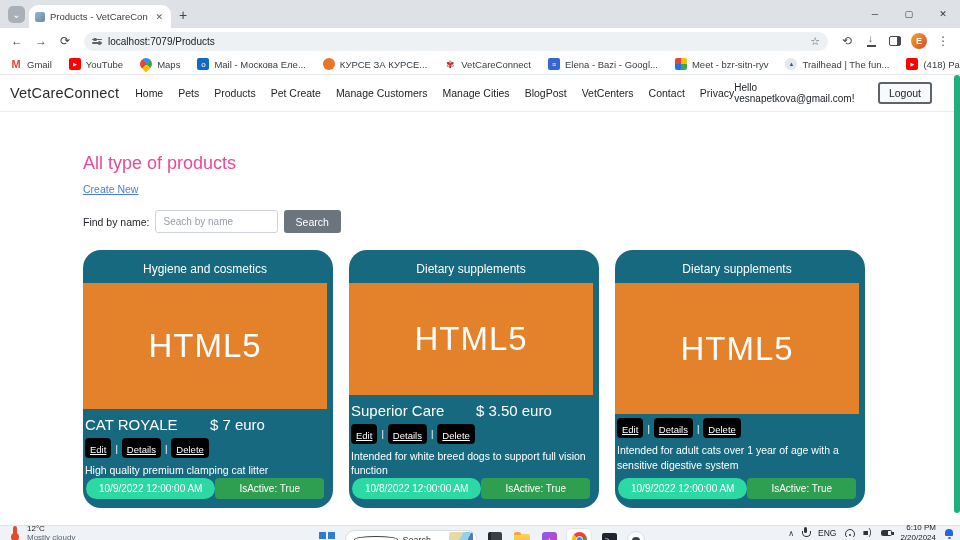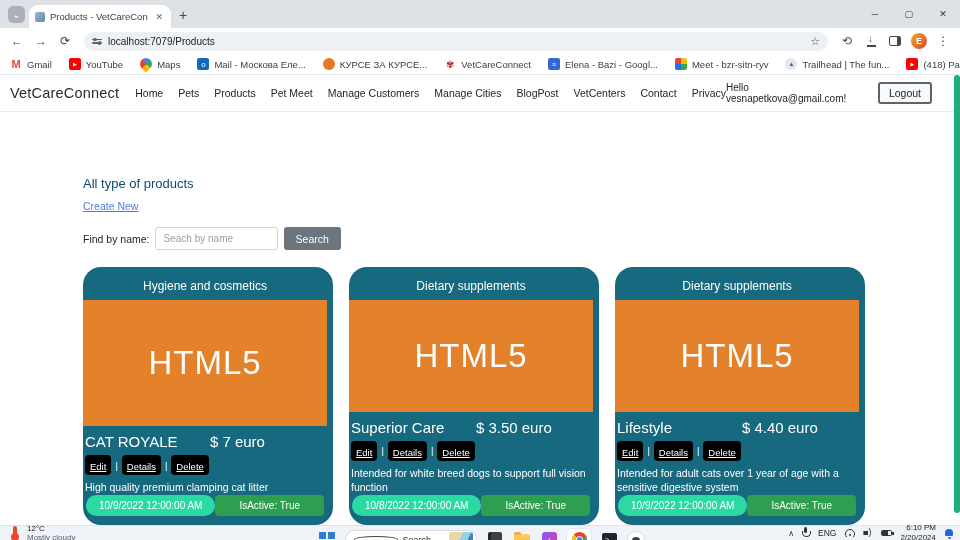--- a/index.html
+++ b/index.html
@@ -60,21 +60,21 @@
   .brand { font-size:14.5px; color:#2b2b2b; letter-spacing:0.2px; margin-right:16px; }
   .navlinks { display:flex; gap:15px; }
   .navlinks a { font-size:10.5px; color:#212529; text-decoration:none; white-space:nowrap; }
   .nav-right { margin-left:auto; display:flex; align-items:center; gap:21px; }
   .greeting { font-size:10px; color:#212529; }
   .logout { font-size:10.5px; color:#212529; background:#f8f9fa; border:2px solid #5c636a; border-radius:3px;
             padding:3px 9px; margin-right:18px; }
 
   
   .content { flex:1; background:#fff; padding:41px 0 0 83px; position:relative; }
-  .page-title { font-size:13px; font-weight:500; color:#0c4a6e;margin-top:23px; }
+  .page-title { font-size:18px; font-weight:500; color:#ec4899; }
   .create-new { display:inline-block; margin-top:9px; font-size:10.5px; color:#4d7ce0; text-decoration:underline; }
   .findrow { margin-top:13px; display:flex; align-items:center; }
   .find-label { font-size:10.5px; color:#212529; margin-right:5px; }
   .find-input { width:123px; height:23px; border:1px solid #ced4da; border-radius:3px; font-size:10px; padding:0 8px; color:#333; }
   .find-input::placeholder { color:#9aa0a6; }
   .search-btn { height:23px; margin-left:6px; background:#6c757d; color:#fff; border:none; border-radius:3px;
                 font-size:10.5px; padding:0 12px; }
 
   .cards { margin-top:17px; display:flex; gap:16px; }
   .card { width:250px; height:258px; background:#16697e; border-radius:18px; padding:6px 6px 0 0; color:#fff;
@@ -245,21 +245,21 @@
     <div class="bm-div"></div>
 
   </div>
 
   <div class="site-nav">
     <div class="brand">VetCareConnect</div>
     <div class="navlinks">
       <a href="#">Home</a>
       <a href="#">Pets</a>
       <a href="#">Products</a>
-      <a href="#">Pet Meet</a>
+      <a href="#">Pet Create</a>
       <a href="#">Manage Customers</a>
       <a href="#">Manage Cities</a>
       <a href="#">BlogPost</a>
       <a href="#">VetCenters</a>
       <a href="#">Contact</a>
       <a href="#">Privacy</a>
     </div>
     <div class="nav-right">
       <span class="greeting">Hello vesnapetkova@gmail.com!</span>
       <button class="logout">Logout</button>
@@ -321,24 +321,20 @@
           <span class="date-pill">10/8/2022 12:00:00 AM</span>
           <span class="active-pill">IsActive: True</span>
         </div>
       </div>
 
       <div class="card">
         <div class="card-cat">Dietary supplements</div>
         <div class="card-img">
             <span>HTML5</span>
           </div>
-        <div class="name-row">
-          <span class="p-name">Lifestyle</span>
-          <span class="p-price">$ 4.40 euro</span>
-        </div>
         <div class="actions">
           <span class="act-pill"><span>Edit</span></span>
             <span class="act-sep">|</span>
           <span class="act-pill"><span>Details</span></span>
             <span class="act-sep">|</span>
           <span class="act-pill"><span>Delete</span></span>
         </div>
         <div class="p-desc">Intended for adult cats over 1 year of age with a sensitive digestive system</div>
         <div class="bottom-row">
           <span class="date-pill">10/9/2022 12:00:00 AM</span>

